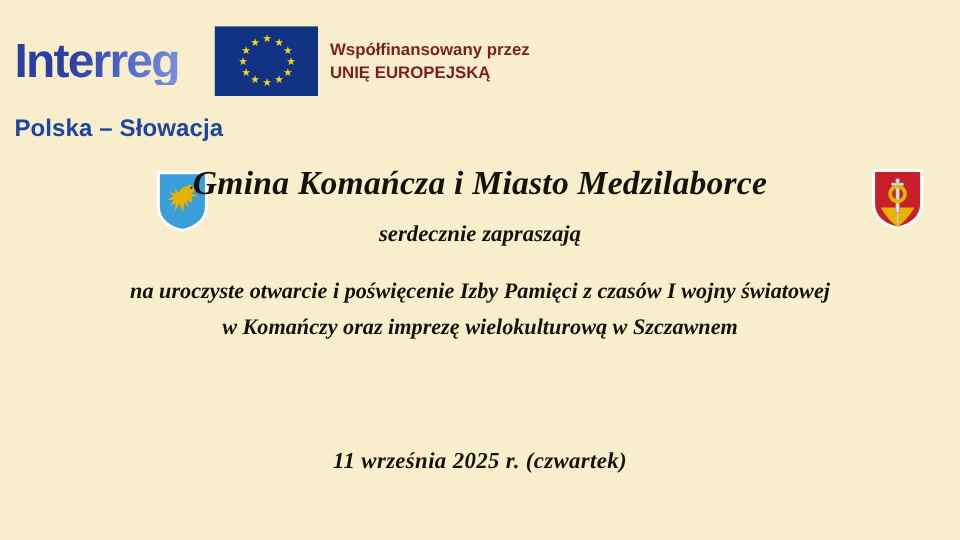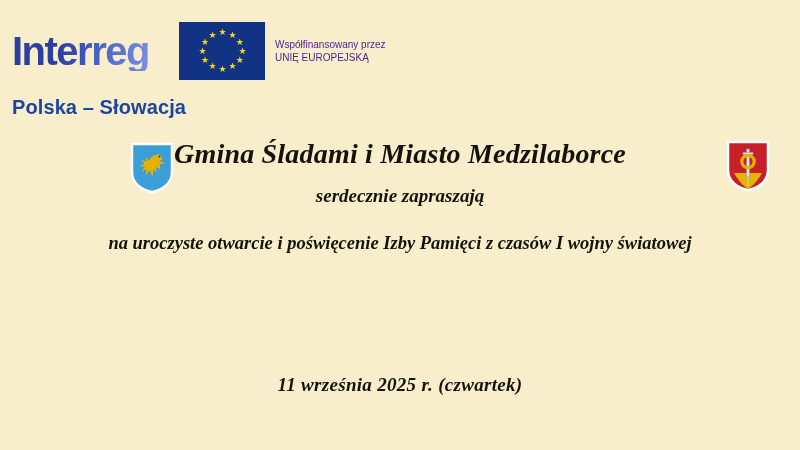--- a/index.html
+++ b/index.html
@@ -62,24 +62,24 @@
     position: absolute;
     width: 7px;
     height: 7px;
     color: #f4d617;
     font-size: 9px;
     line-height: 7px;
     text-align: center;
   }
   .eu-text {
     font-family: "Liberation Sans", sans-serif;
-    font-weight: normal;
-    font-size: 10px;
+    font-weight: bold;
+    font-size: 14px;
     line-height: 1.35;
-    color: #4c1d95;
+    color: #7f1d1d;
     white-space: nowrap;
   }
   .partner-line {
     font-family: "Liberation Sans", sans-serif;
     font-weight: bold;
     font-size: 20px;
     color: #1d44a0;
     margin-top: 16px;
     letter-spacing: 0.1px;
   }
@@ -207,23 +207,24 @@
       <path d="M8 33 C14 44 22 49 22 49 C22 49 30 44 36 33 Z" fill="#e6b400"></path>
       <g stroke="#8e9aa6" stroke-width="0.8">
         <line x1="22" y1="34" x2="22" y2="46" stroke="#c9ced4" stroke-width="1.2"></line>
       </g>
       <rect x="20.6" y="9" width="2.8" height="28" fill="#dfe3e8" stroke="#8e9aa6" stroke-width="0.6"></rect>
       <rect x="17" y="12.5" width="10" height="2.2" fill="#dfe3e8" stroke="#8e9aa6" stroke-width="0.5"></rect>
       <circle cx="22" cy="21.5" r="6.2" fill="none" stroke="#e6b400" stroke-width="3.2"></circle>
     </svg>
   </div>
 
-  <div class="headline">Gmina Śladami i Miasto Medzilaborce</div>
+  <div class="headline">Gmina Komańcza i Miasto Medzilaborce</div>
 
   <div class="subhead">serdecznie zapraszają</div>
 
   <div class="body-lines">
     <div class="line">na uroczyste otwarcie i poświęcenie Izby Pamięci z czasów I wojny światowej</div>
+    <div class="line">w Komańczy oraz imprezę wielokulturową w Szczawnem</div>
   </div>
 
   <div class="date-line">11 września 2025 r. (czwartek)</div>
 
 </div>
 
 </body></html>

